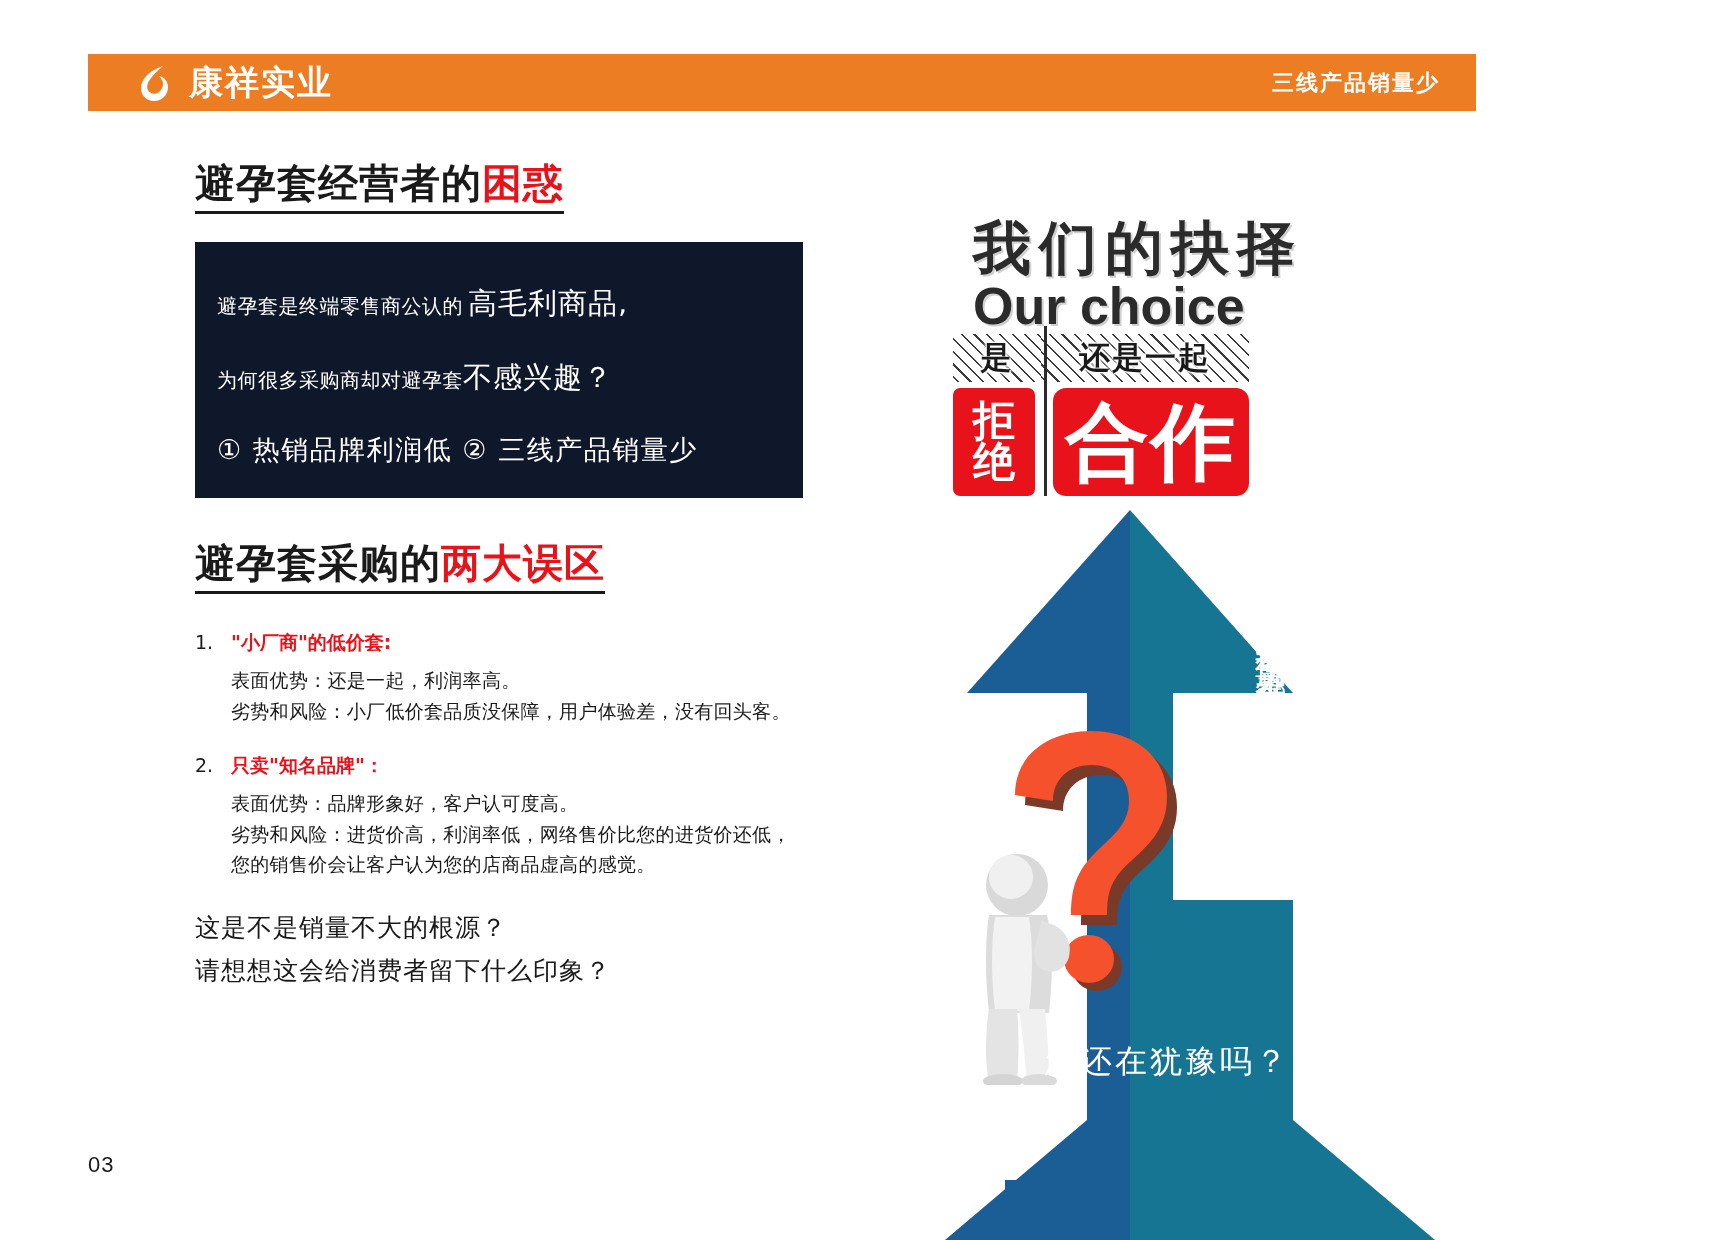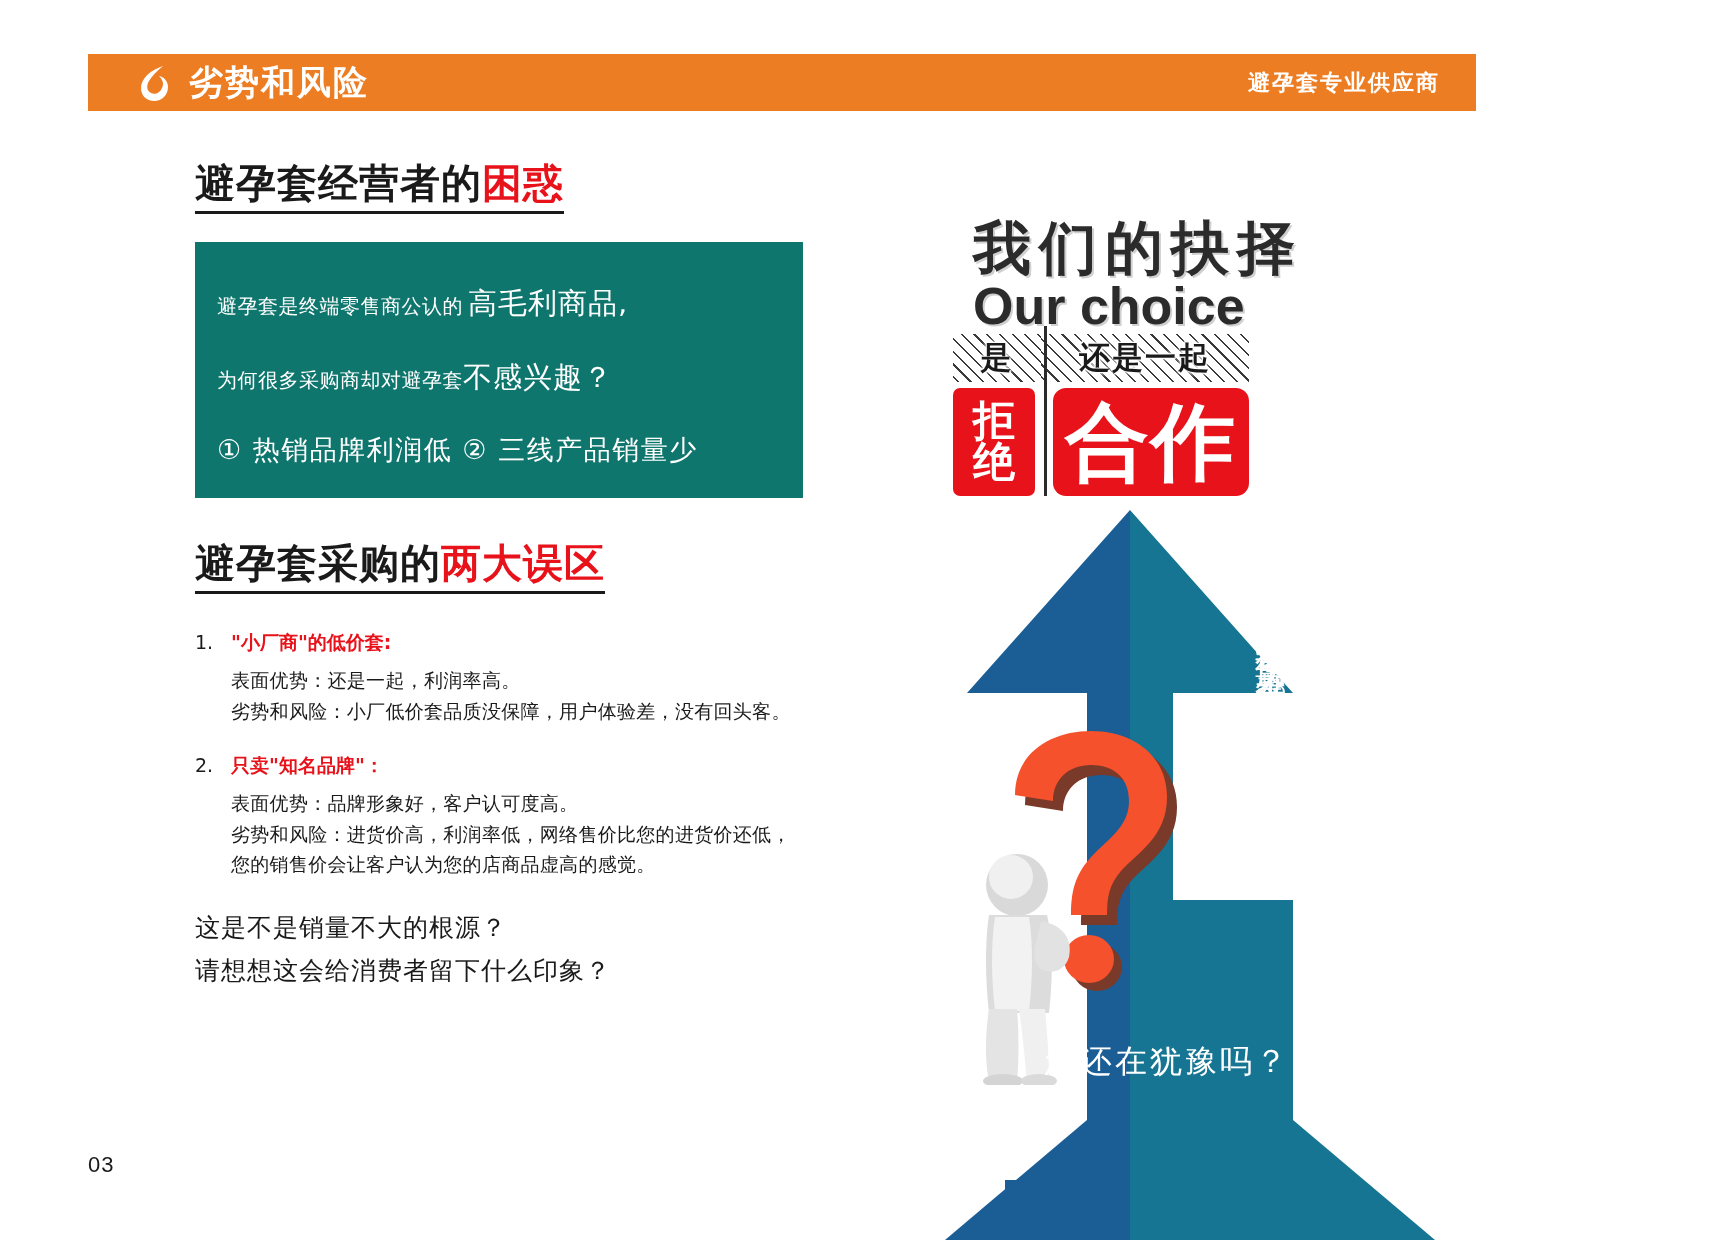--- a/index.html
+++ b/index.html
@@ -34,21 +34,21 @@
   .section-heading{
     font-size:40px; font-weight:bold; color:#1a1a1a; letter-spacing:1px;
     border-bottom:3px solid #1a1a1a; display:inline-block;
     padding-bottom:4px; line-height:1.18;
     font-family:"DejaVu Sans","Liberation Sans",sans-serif;
   }
   .section-heading .accent{ color:#E8121A; }
 
   
   #callout-box{
-    margin-top:28px; width:608px; min-height:248px; background:#0f766e;
+    margin-top:28px; width:608px; min-height:248px; background:#0f172a;
     padding:42px 0 30px 22px; color:#ffffff;
     font-family:"DejaVu Sans","Liberation Sans",sans-serif;
   }
   .callout-line{ margin-bottom:34px; white-space:nowrap; }
   .callout-line:last-child{ margin-bottom:0; }
   .c-small{ font-size:20px; letter-spacing:.5px; }
   .c-big{ font-size:29px; letter-spacing:1px; }
   .c-item{ font-size:27px; letter-spacing:1.5px; }
 
   
@@ -166,23 +166,23 @@
   <div id="brand-group">
     <span id="logo-mark">
       <svg width="42" height="42" viewBox="0 0 42 42">
         <path d="M30 4 C18 8 8 16 8 26 C8 34 14 39 21 39 C29 39 35 33 35 25
                  C35 19 31 15 26 14 C30 18 31 22 29 26 C27 31 22 33 18 31
                  C14 29 13 24 16 19 C19 14 24 9 30 4 Z" fill="#ffffff"></path>
         <path d="M27 12 C21 15 16 20 16 25 C16 28 18 30 21 29
                  C18 26 19 21 23 17 C24.5 15.3 26 13.5 27 12 Z" fill="#ED7D22"></path>
       </svg>
     </span>
-    <span id="brand-name">劣势和风险</span>
-  </div>
-  <span id="header-tagline">避孕套专业供应商</span>
+    <span id="brand-name">康祥实业</span>
+  </div>
+  <span id="header-tagline">三线产品销量少</span>
 </div>
 
 <div id="left-col">
 
   <div>
     <div class="section-heading">
       <span>避孕套经营者的</span><span class="accent">困惑</span>
     </div>
   </div>
 

